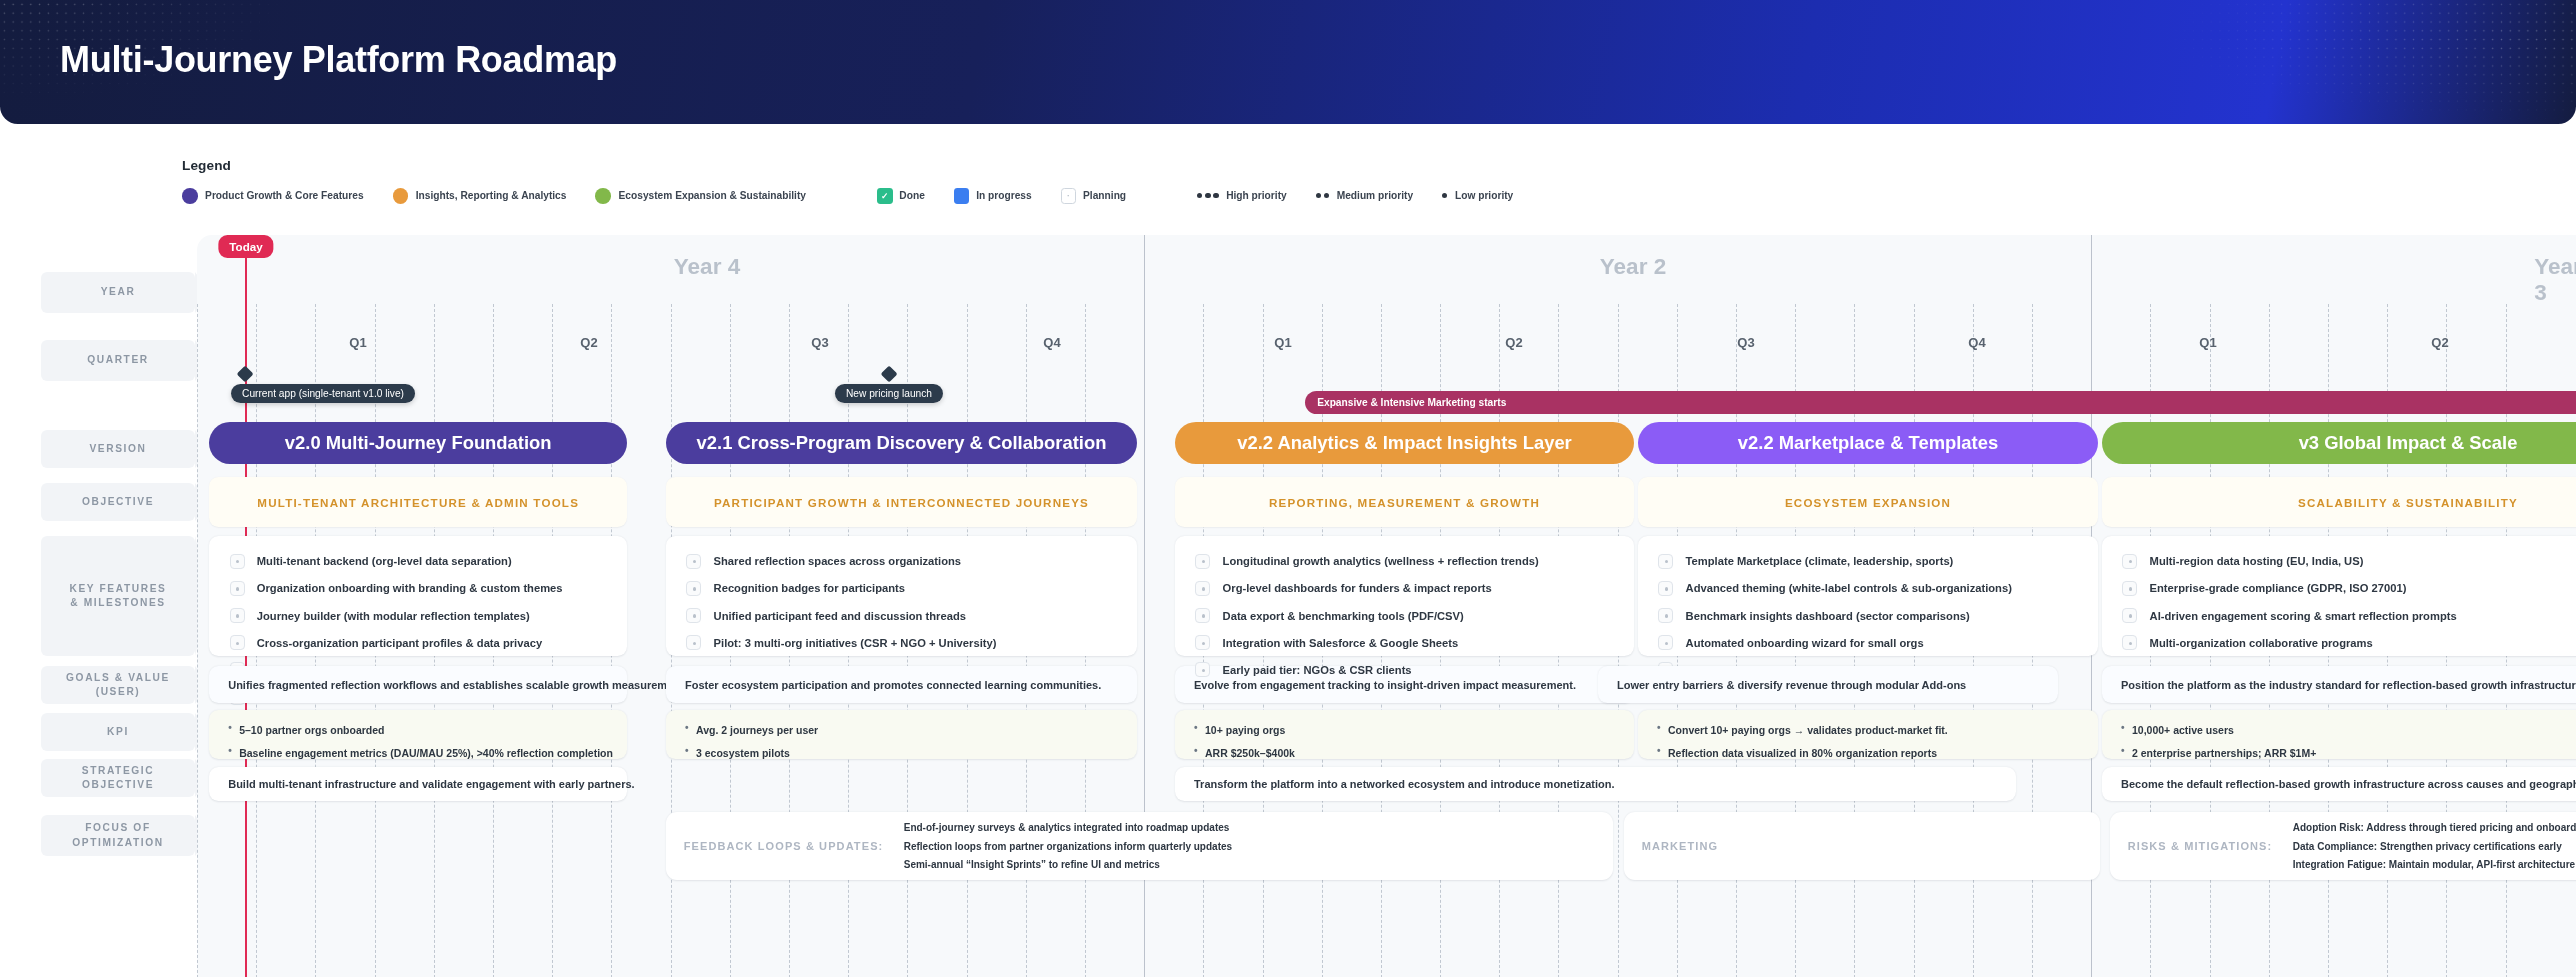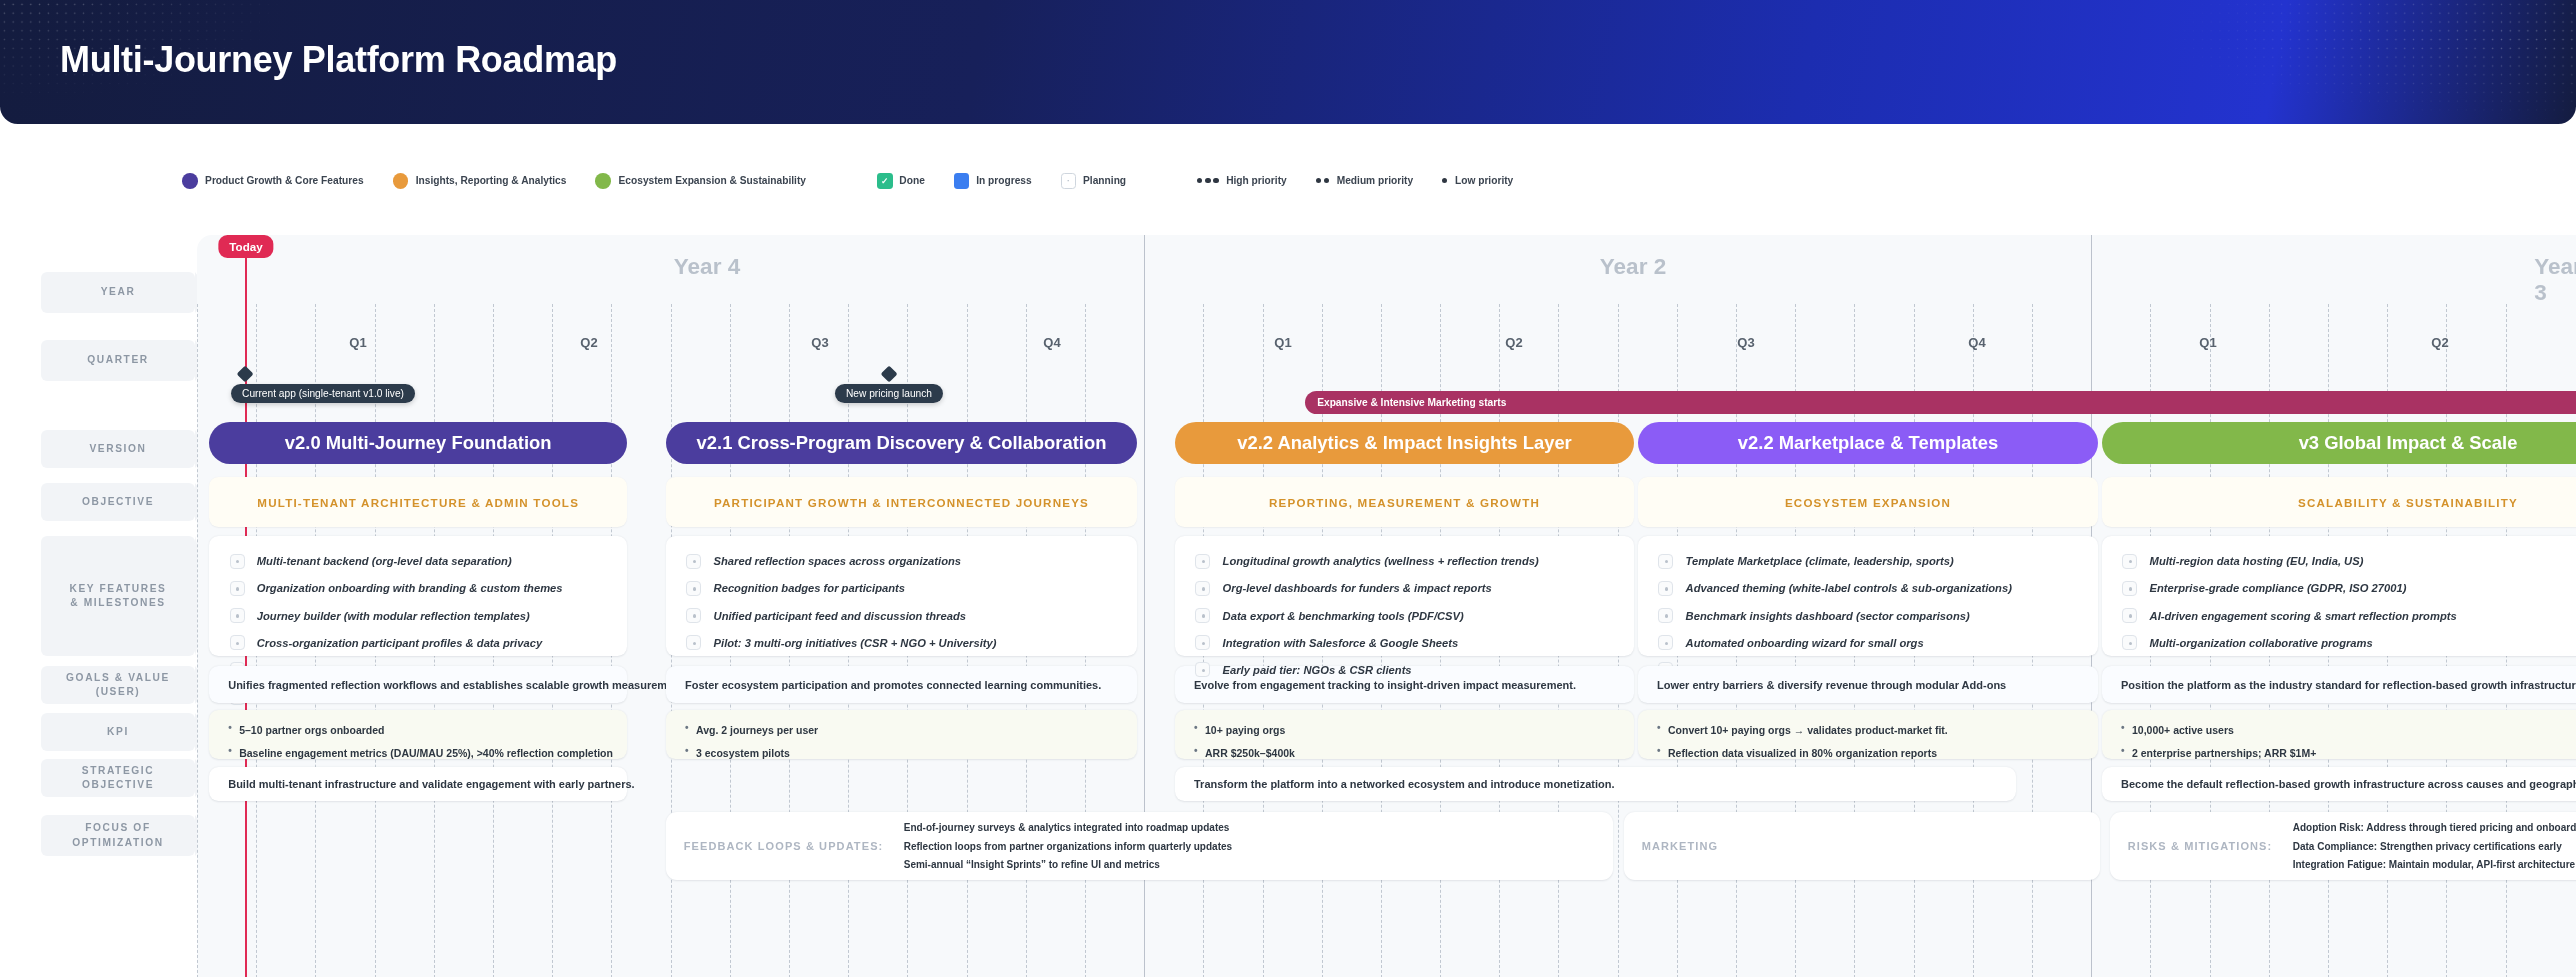--- a/index.html
+++ b/index.html
@@ -93,21 +93,21 @@
   
   .vbar { position:absolute; height: 42px; border-radius: 21px; color:#fff;
           display:flex; align-items:center; justify-content:center;
           font-size: 18.4px; font-weight: 700; white-space: nowrap; }
   .objbar { position:absolute; height: 50px; border-radius: 9.5px; background:#fffdf5;
           display:flex; align-items:center; justify-content:center;
           color:#d4922b; font-size: 11.6px; font-weight:700; letter-spacing: 1.2px; white-space:nowrap;
           box-shadow: 0 0.7px 1.4px rgba(0,0,0,.05); }
 
   .card { position:absolute; background:#fff; border-radius: 9.5px; box-shadow: 0 0.7px 2px rgba(25,35,55,.10); }
-  .feat-list { padding: 17.7px 20.4px 6.8px 20.4px; font-style: italic; }
+  .feat-list { padding: 17.7px 20.4px 6.8px 20.4px; }
   .feat { display:flex; align-items:center; margin-bottom: 12.2px; }
   .feat-chk { width: 15px; height: 15px; border-radius:4.1px; border:1px solid #dfe4ea; background:#fafbfc;
     flex:none; margin-right: 12.2px; position:relative; }
   .feat-chk::after{ content:""; position:absolute; left:5.4px; top:5.4px; width:3.4px; height:3.4px; border-radius:50%; background:#b9c1cb; }
   .feat-txt { font-size: 11.2px; color:#2e3742; font-weight:600; white-space:nowrap; }
 
   .goalcard { background:#fafcff; }
   .goal-txt { padding: 0 19px; font-size: 11px; color:#2e3742; font-weight:600;
     height:100%; display:flex; align-items:center; white-space:nowrap; }
   .kpicard { background:#f9faf2; }
@@ -127,20 +127,21 @@
 
 <div id="root">
 
   <div class="hdr">
     <div class="hdr-dots"></div>
     <div class="hdr-dots right"></div>
     <div class="hdr-title">Multi-Journey Platform Roadmap</div>
   </div>
 
   <div class="legend-wrap">
+    <div class="legend-title">Legend</div>
     <div class="legend-row">
 
       <div class="lg-item">
         <span class="lg-dot" style="background:#4b3d9e"></span>
         <span class="lg-txt">Product Growth &amp; Core Features</span>
       </div>
       <div class="lg-item">
         <span class="lg-dot" style="background:#e89a3c"></span>
         <span class="lg-txt">Insights, Reporting &amp; Analytics</span>
       </div>
@@ -431,21 +432,21 @@
           <div class="feat">
               <span class="feat-chk"></span>
               <span class="feat-txt">Automated onboarding wizard for small orgs</span>
             </div>
           <div class="feat">
               <span class="feat-chk"></span>
               <span class="feat-txt">Launch paid add-ons for analytics &amp; templates</span>
             </div>
         </div>
       </div>
-      <div class="card goalcard" style="left:1441px;width:460px;top:431px;height:37px;">
+      <div class="card goalcard" style="left:1401px;width:460px;top:431px;height:37px;">
         <div class="goal-txt">Lower entry barriers &amp; diversify revenue through modular Add-ons</div>
       </div>
       <div class="card kpicard" style="left:1441px;width:460px;top:475px;height:49px;">
         <div class="kpi-list">
           <div class="kpi">Convert 10+ paying orgs → validates product-market fit.</div>
           <div class="kpi">Reflection data visualized in 80% organization reports</div>
         </div>
       </div>
 
       <div class="vbar" style="left:1905px;width:612px;top:187px;background:#82b84a;">v3 Global Impact &amp; Scale</div>

